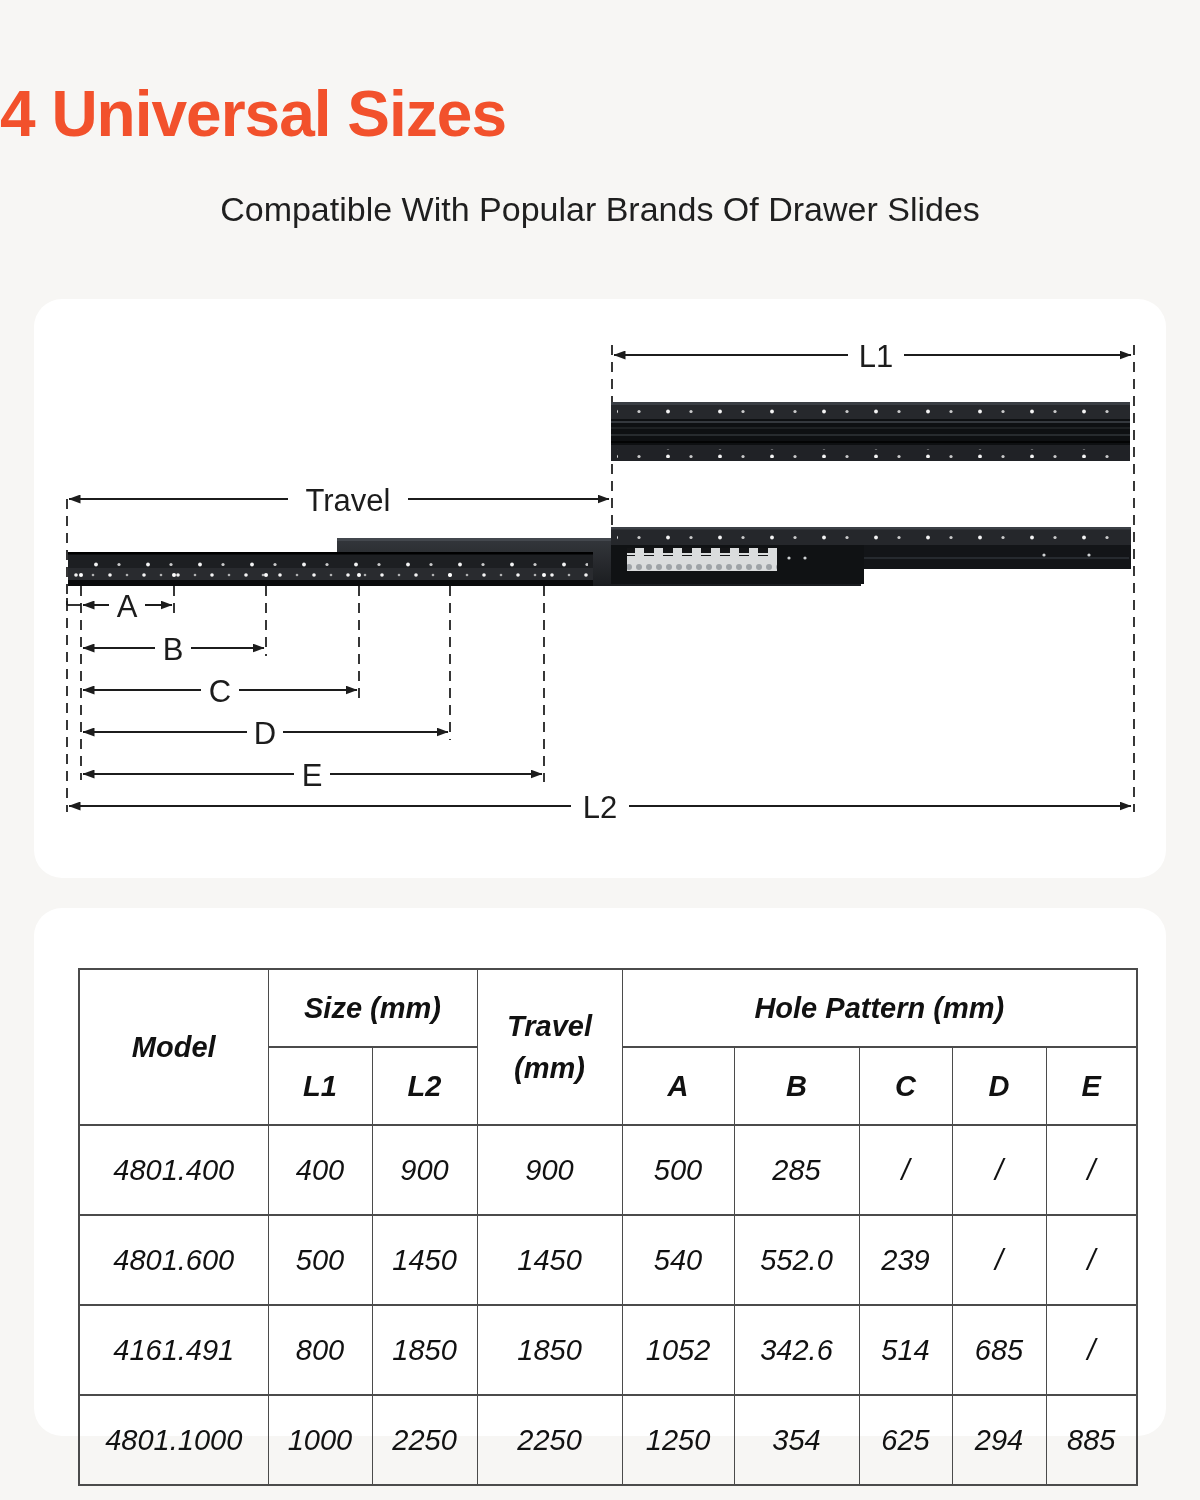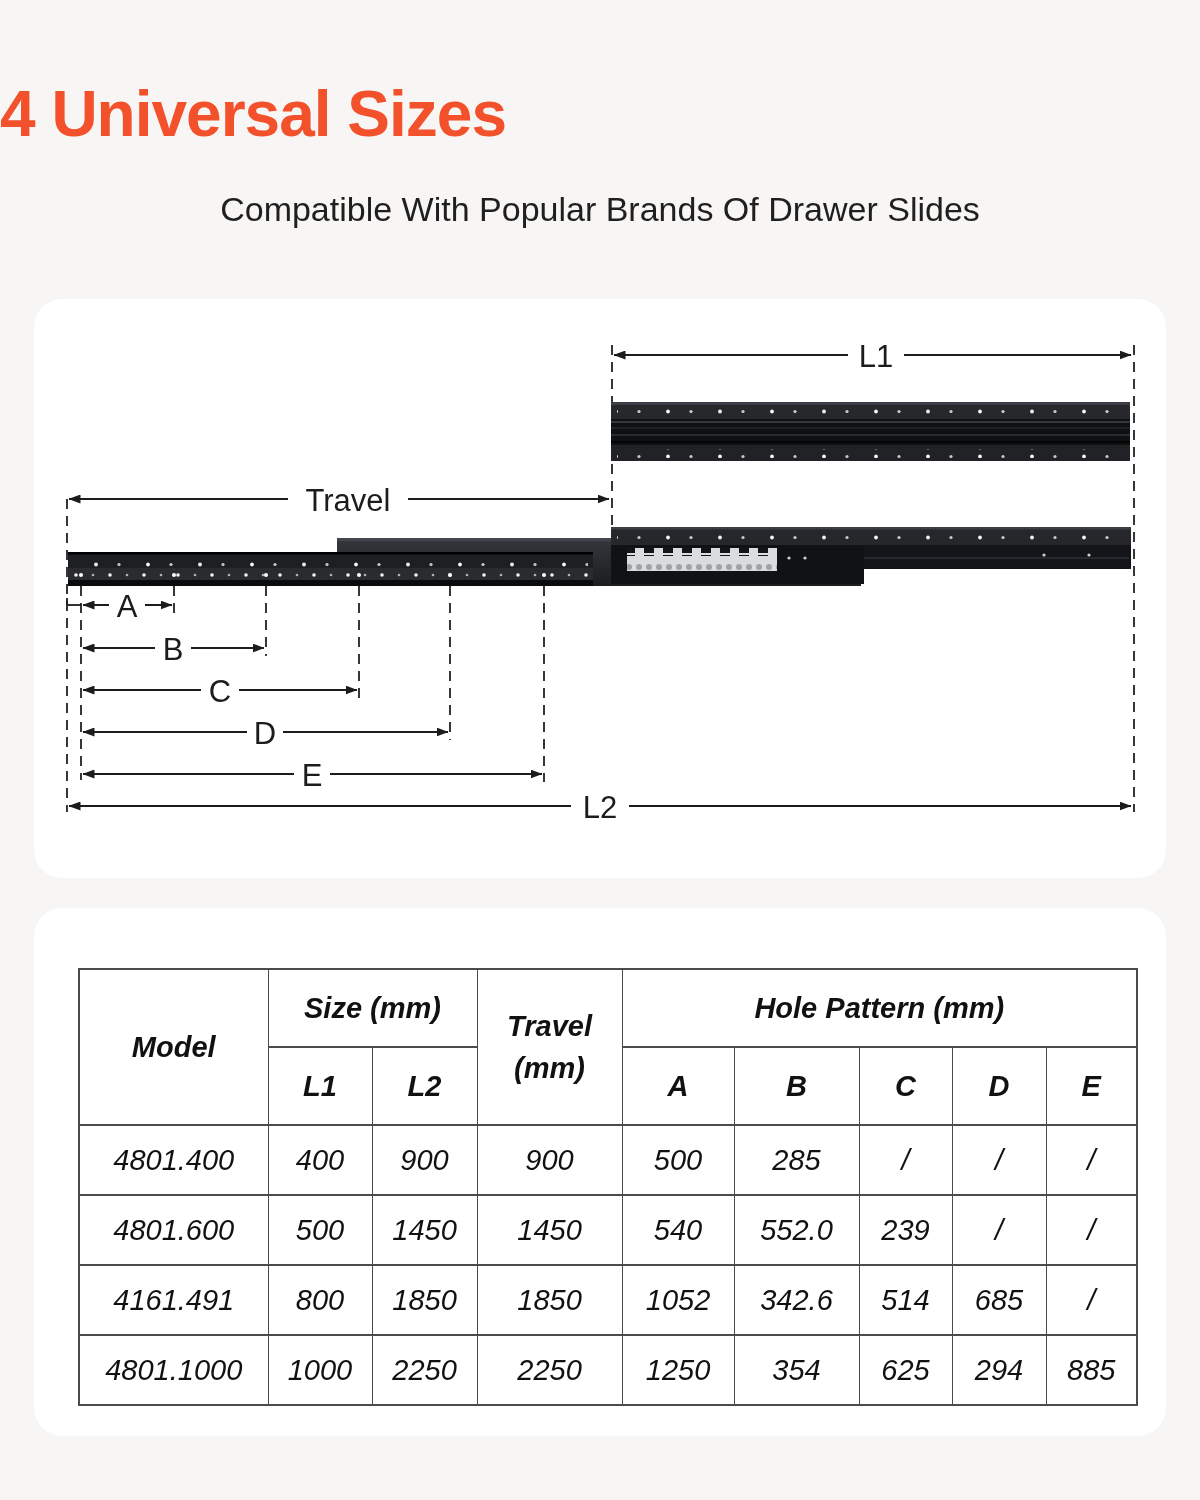--- a/index.html
+++ b/index.html
@@ -44,21 +44,21 @@
   }
   table.spec th, table.spec td {
     border:1px solid #4b4b4b;
     border-top-width:2px; border-bottom-width:2px;
     padding:17px; vertical-align:middle;font-style:italic;
   }
   table.spec thead th { font-weight:bold; font-size:29px; line-height:1.45; }
   table.spec tbody td { font-weight:400; font-size:29px; }
   tr.hrow1 { height:72px; }
   tr.hrow2 { height:65px; }
-  tr.drow  { height:70px; }
+  tr.drow  { height:90px; }
 </style>
 </head>
 <body>
 
 <div>
 
   <h1 class="title">4 Universal Sizes</h1>
   <p class="subtitle">Compatible With Popular Brands Of Drawer Slides</p>
 
   <section class="card diagram-card">

